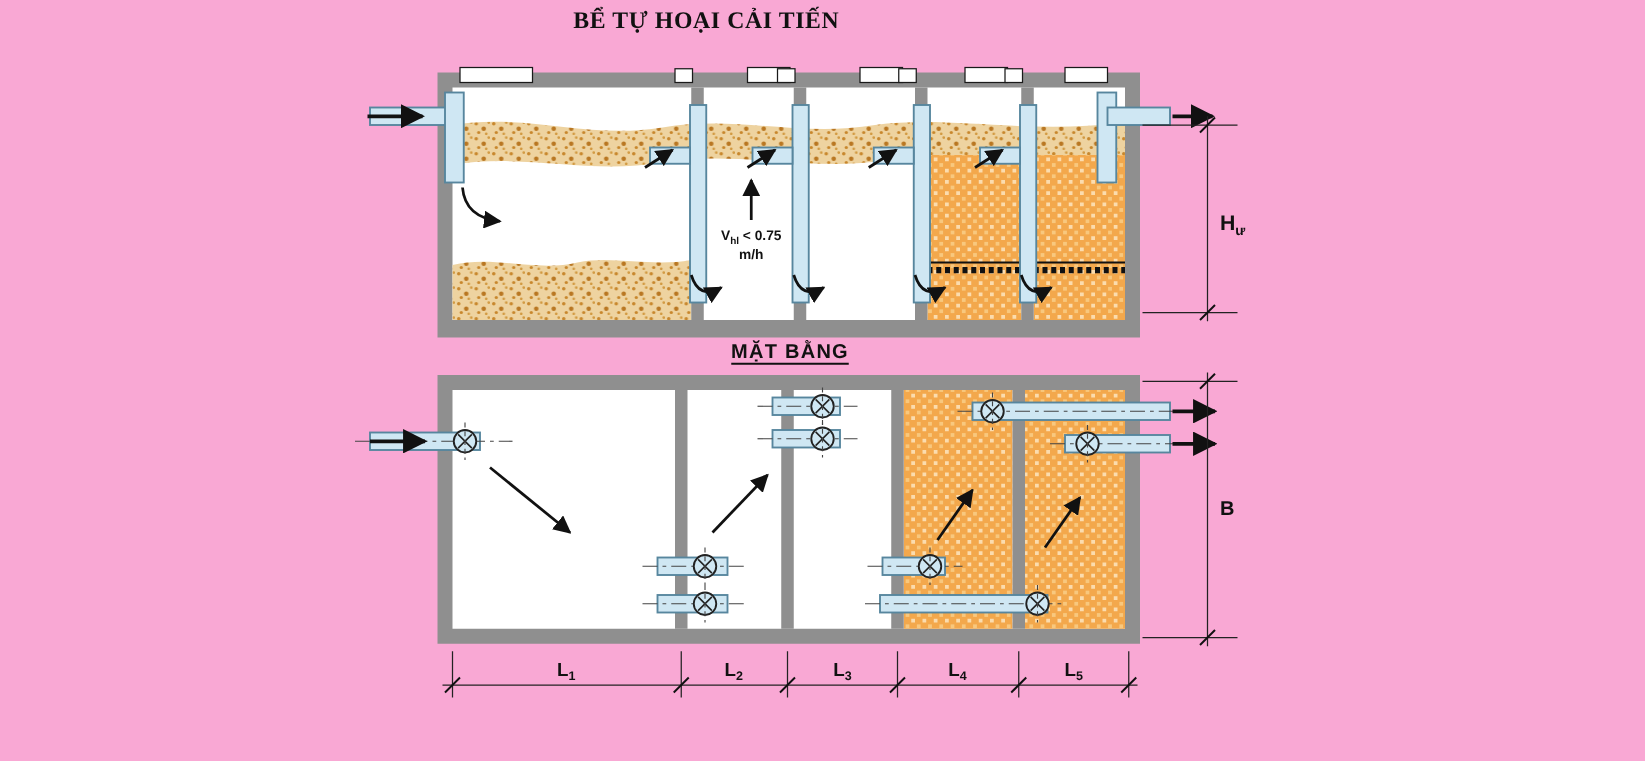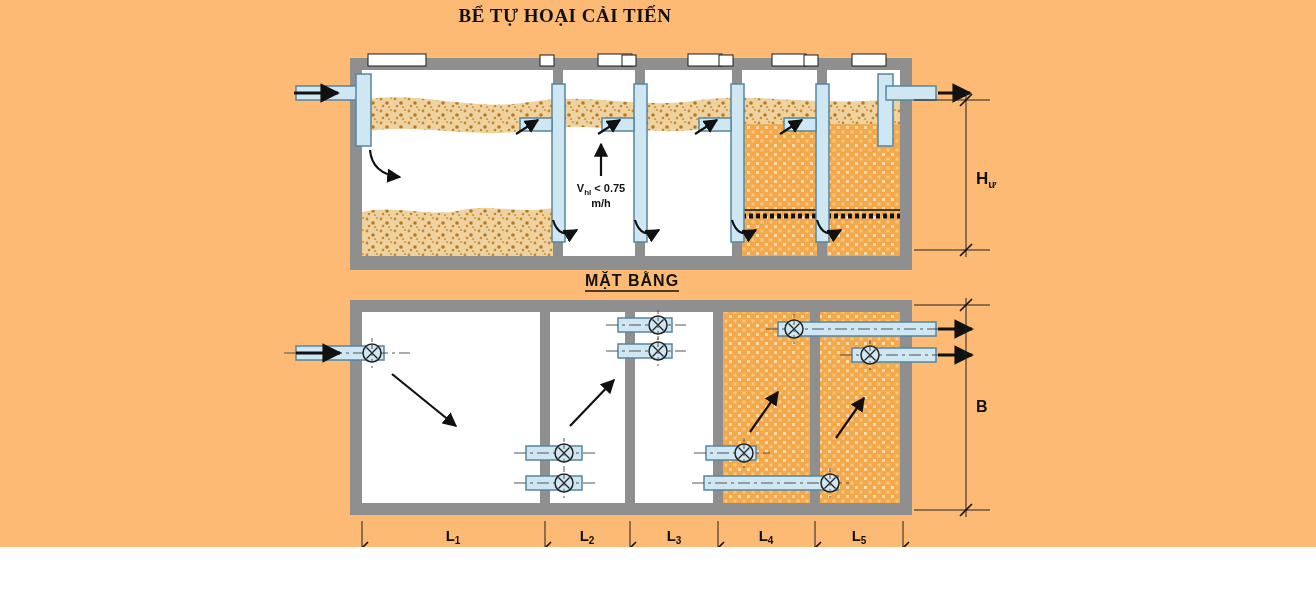--- a/index.html
+++ b/index.html
@@ -1,16 +1,16 @@
 <!DOCTYPE html>
 <html><head>
 <meta charset="utf-8">
 <style>
   html,body{margin:0;padding:0;background:#fff;}
-  .canvas{position:relative;width:1316px;height:547px;background:#fdba74;overflow:hidden;
+  .canvas{position:relative;width:1316px;height:609px;background:#f9a8d4;overflow:hidden;
           font-family:"Liberation Sans",sans-serif;}
   svg{display:block;}
   svg text{font-family:"Liberation Sans",sans-serif;fill:#111;}
   .title-text{font-family:"Liberation Serif",serif;font-weight:bold;font-size:19px;letter-spacing:.5px;}
   .plan-title-text{font-weight:bold;font-size:16px;letter-spacing:1px;}
   .dim-label{font-weight:bold;font-size:16px;}
   .len-label{font-weight:bold;font-size:15px;}
   .vel-label{font-weight:bold;font-size:11px;}
   .wall{fill:#8f8f8f;}
   .pipe{fill:#cfe7f3;stroke:#57869e;stroke-width:1.5;}

